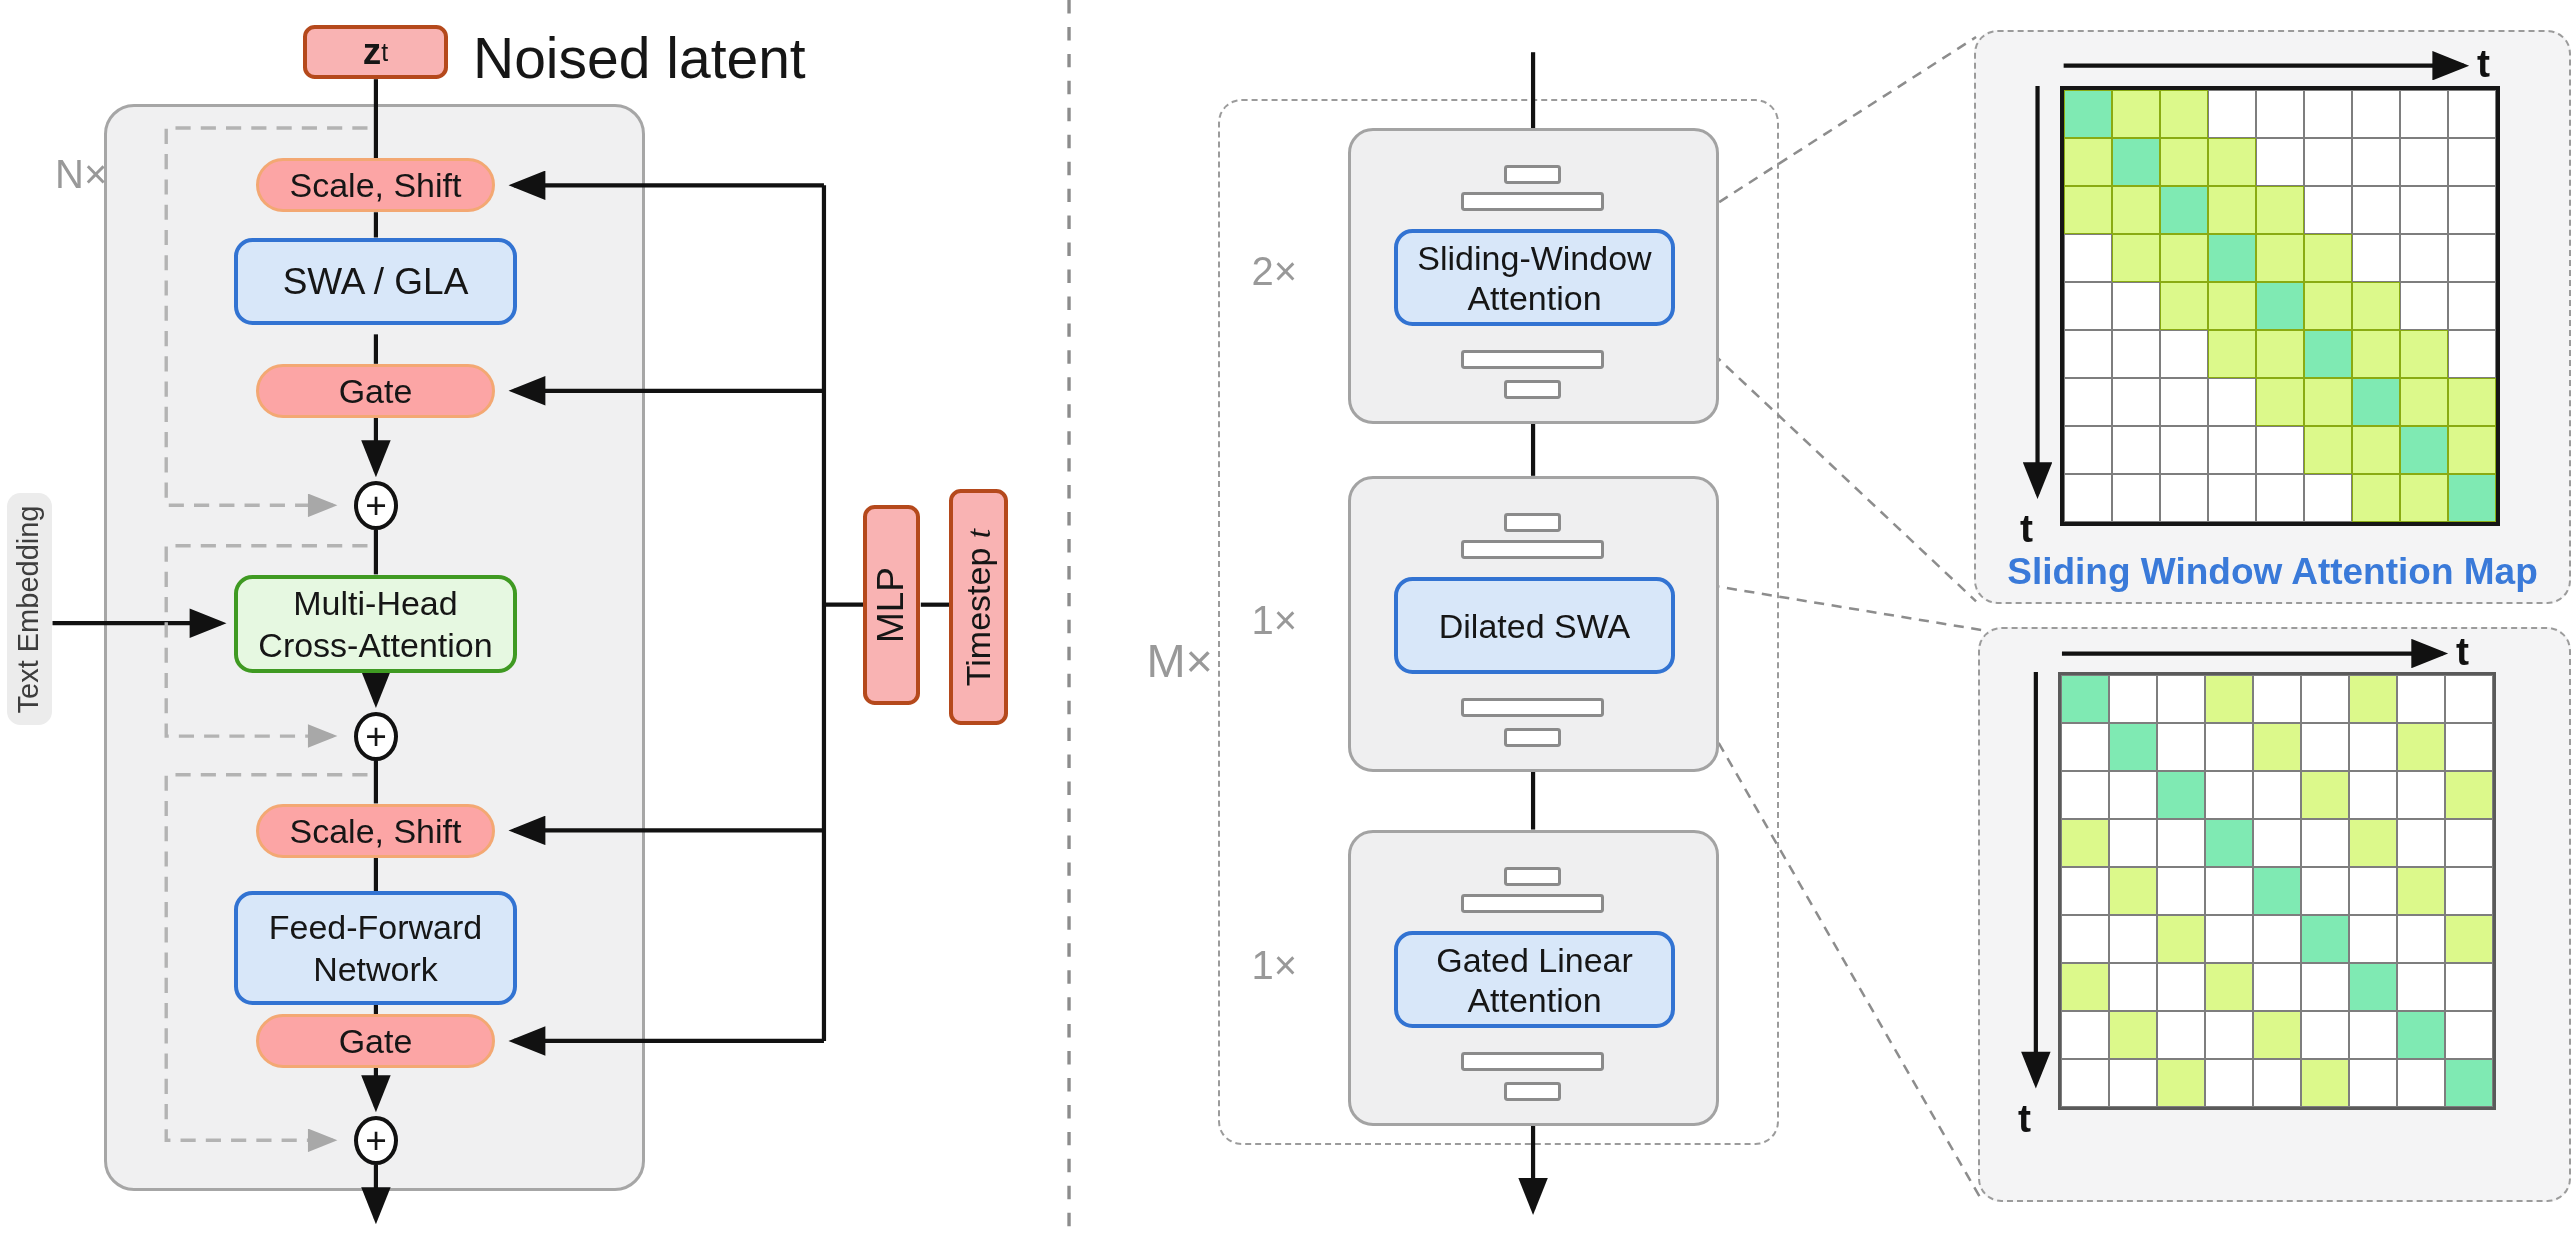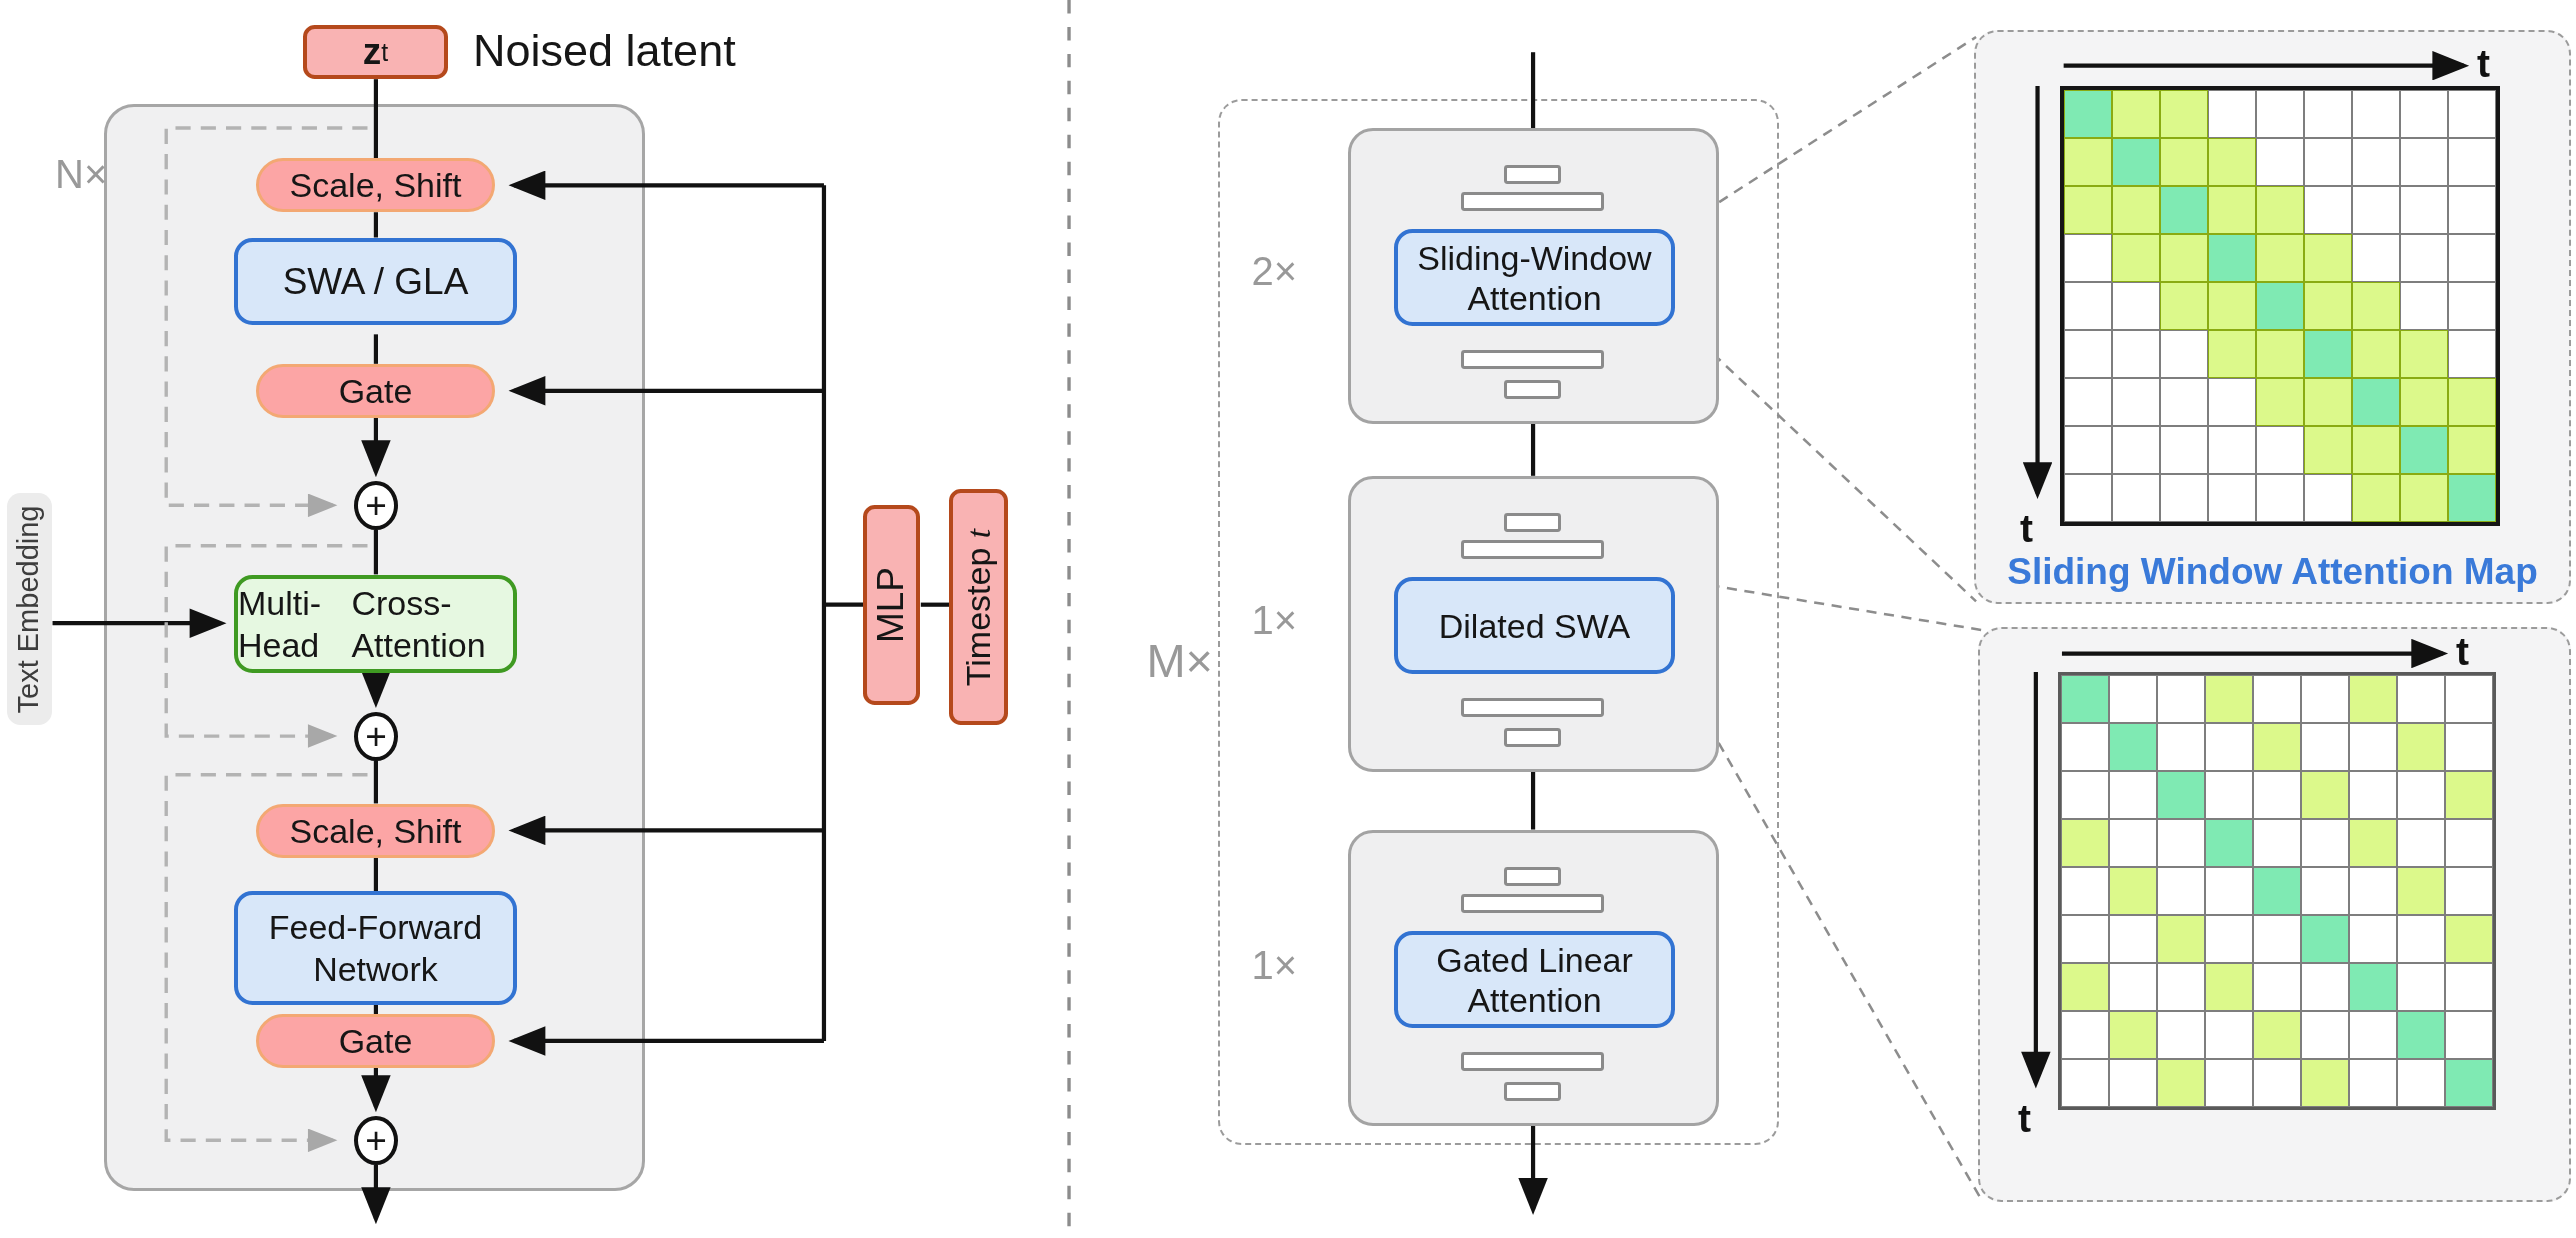--- a/index.html
+++ b/index.html
@@ -12,21 +12,21 @@
   
   #wires{position:absolute;left:0;top:0;z-index:5;}
   
   .pill{position:absolute;z-index:10;background:#fca5a5;border:3.4px solid #f3a873;border-radius:34px;
         box-sizing:border-box;display:flex;align-items:center;justify-content:center;
         font-size:34px;font-weight:500;}
   .bluebox{position:absolute;z-index:10;background:#d8e7f9;border:4.2px solid #3273d2;border-radius:18.5px;
         box-sizing:border-box;display:flex;flex-direction:column;align-items:center;justify-content:center;
         font-size:34px;font-weight:500;line-height:42px;}
   .greenbox{position:absolute;z-index:10;background:#e6f8e1;border:4.2px solid #3f9a22;border-radius:18.5px;
-        box-sizing:border-box;display:flex;flex-direction:row;align-items:center;justify-content:center;
+        box-sizing:border-box;display:flex;flex-direction:column;align-items:center;justify-content:center;
         font-size:34px;font-weight:500;line-height:42px;}
   .pinkbox{position:absolute;z-index:10;background:#f9b3b3;border:4.2px solid #b5491c;border-radius:11.8px;
         box-sizing:border-box;display:flex;align-items:center;justify-content:center;}
   .graybox{position:absolute;z-index:10;background:#ececec;border-radius:13.5px;
         box-sizing:border-box;display:flex;align-items:center;justify-content:center;}
   .vtext{transform:rotate(-90deg);white-space:nowrap;}
   .pluscircle{position:absolute;z-index:12;width:44px;height:49px;background:#fff;border:4.2px solid #111;
         border-radius:50%;box-sizing:border-box;display:flex;align-items:center;justify-content:center;
         font-size:37px;font-weight:500;}
   .muls{position:absolute;z-index:10;color:#999;font-size:40px;font-weight:500;text-align:right;width:84px;}
@@ -40,21 +40,21 @@
         align-items:center;justify-content:center;font-size:34px;font-weight:500;line-height:40px;}
   .gridbox{position:absolute;z-index:10;display:grid;background:#fff;box-sizing:content-box;}
   #grid1{left:2060px;top:86px;grid-template-columns:repeat(9,48px);grid-auto-rows:48px;border:4.2px solid #161616;}
   #grid2{left:2058px;top:672px;grid-template-columns:repeat(9,48px);grid-auto-rows:48px;border:3.4px solid #5a5a5a;}
   .cell{border:1.7px solid #7e7e7e;box-sizing:border-box;background:#fff;}
   .cell.c1{background:var(--lime,#dcf98b);}
   .cell.c2{background:var(--teal,#7feab3);}
   #grid1 .cell.c1,#grid1 .cell.c2{border-color:#8aab12;}
   .maptitle{position:absolute;z-index:10;text-align:center;font-size:37px;font-weight:700;color:var(--maptitle,#3a7ad9);}
   .tlabel{position:absolute;z-index:10;font-size:39px;font-weight:700;color:#111;}
-  .caption{position:absolute;z-index:10;font-size:45px;font-weight:500;color:#161616;}
+  .caption{position:absolute;z-index:10;font-size:57px;font-weight:500;color:#161616;}
 </style>
 </head>
 <body>
 
 <div id="stage">
 
   <div class="roundpanel" style="left:104px;top:104px;width:541px;height:1087px;"></div>
 
   <div class="dashedpanel" style="left:1218px;top:99px;width:561px;height:1046px;"></div>
 

